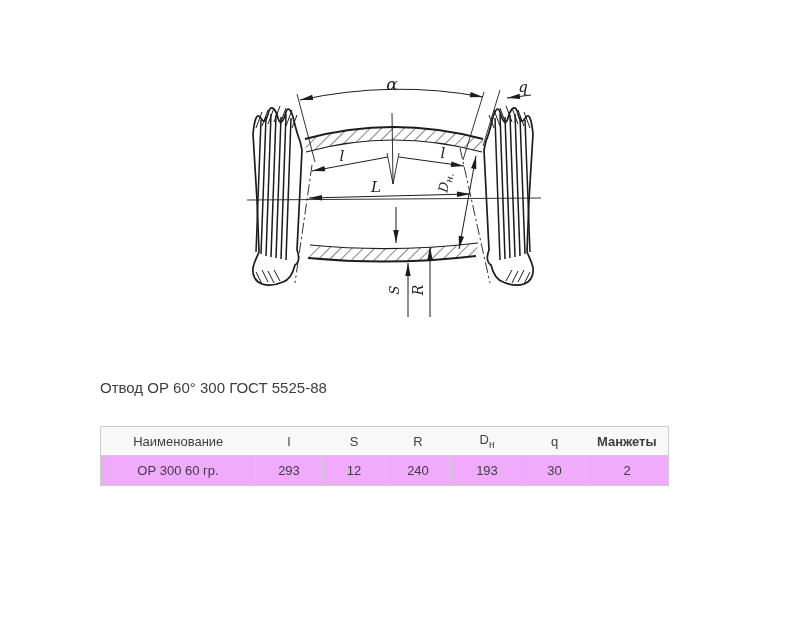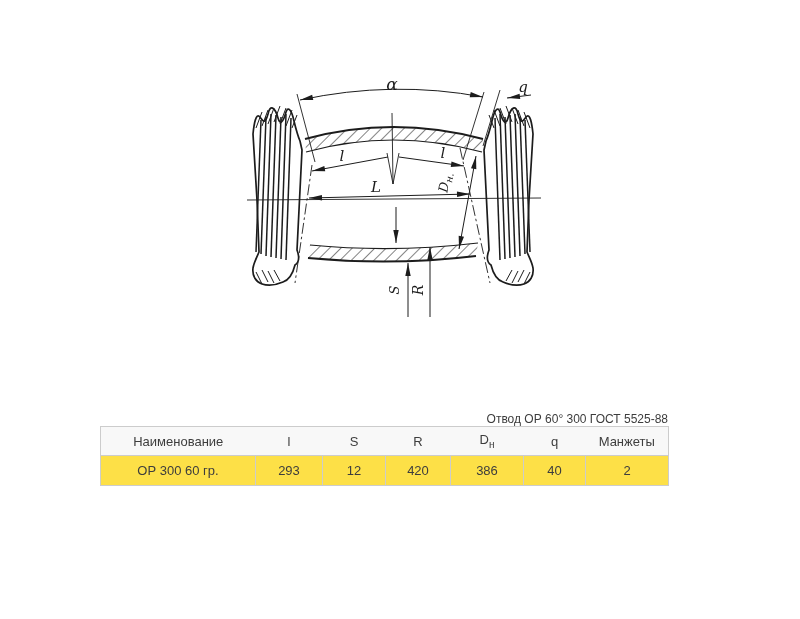--- a/index.html
+++ b/index.html
@@ -10,36 +10,36 @@
   }
   html,body{margin:0;padding:0;}
   body{
     width:800px;height:619px;position:relative;background:#ffffff;
     font-family:"Liberation Sans",sans-serif;overflow:hidden;
   }
   .drawing{position:absolute;left:235px;top:55px;}
   .dim-label{font-family:"DejaVu Serif",serif;font-style:italic;fill:var(--line);}
   .title{
     position:absolute;left:100px;top:378px;width:568px;
-    text-align:right;font-size:12px;line-height:19px;color:var(--text);margin-top:32px;
+    text-align:left;font-size:15px;line-height:19px;color:var(--text);
   }
   table.specs{
     position:absolute;left:100px;top:426px;width:568px;
     border-collapse:collapse;table-layout:fixed;
     font-size:13px;color:var(--text);
   }
   table.specs th{
     background:var(--hbg);font-weight:normal;height:28px;
     border-top:1px solid var(--tb);border-bottom:1px solid var(--tb);
     text-align:center;padding:0;margin-left:46px;
   }
   table.specs th:first-child{border-left:1px solid var(--tb);}
-  table.specs th:last-child{border-right:1px solid var(--tb);}
+  table.specs th:last-child{border-right:1px solid var(--tb);font-weight:bold;}
   table.specs td{
-    border:1px solid var(--tb);height:29px;text-align:center;padding:0;background:#fde047;
+    border:1px solid var(--tb);height:29px;text-align:center;padding:0;background:#f0abfc;
   }
   table.specs sub{font-size:10px;}
 </style>
 </head>
 <body>
 
 <svg class="drawing" width="330" height="262" viewBox="235 55 330 262">
   <defs>
     <marker id="arw" viewBox="-14 -4 15 8" refX="0" refY="0" markerWidth="15" markerHeight="8" markerUnits="userSpaceOnUse" orient="auto-start-reverse">
       <path d="M0,0 L-13,-2.7 L-13,2.7 Z" fill="#1c1c1c"></path>
@@ -146,19 +146,19 @@
         <th>D<sub>н</sub></th>
         <th>q</th>
         <th>Манжеты</th>
       </tr>
   </thead>
   <tbody>
       <tr>
         <td>ОР 300 60 гр.</td>
         <td>293</td>
         <td>12</td>
-        <td>420</td>
-        <td>386</td>
-        <td>40</td>
+        <td>240</td>
+        <td>193</td>
+        <td>30</td>
         <td>2</td>
       </tr>
     </tbody>
 </table>
 
 </body></html>

